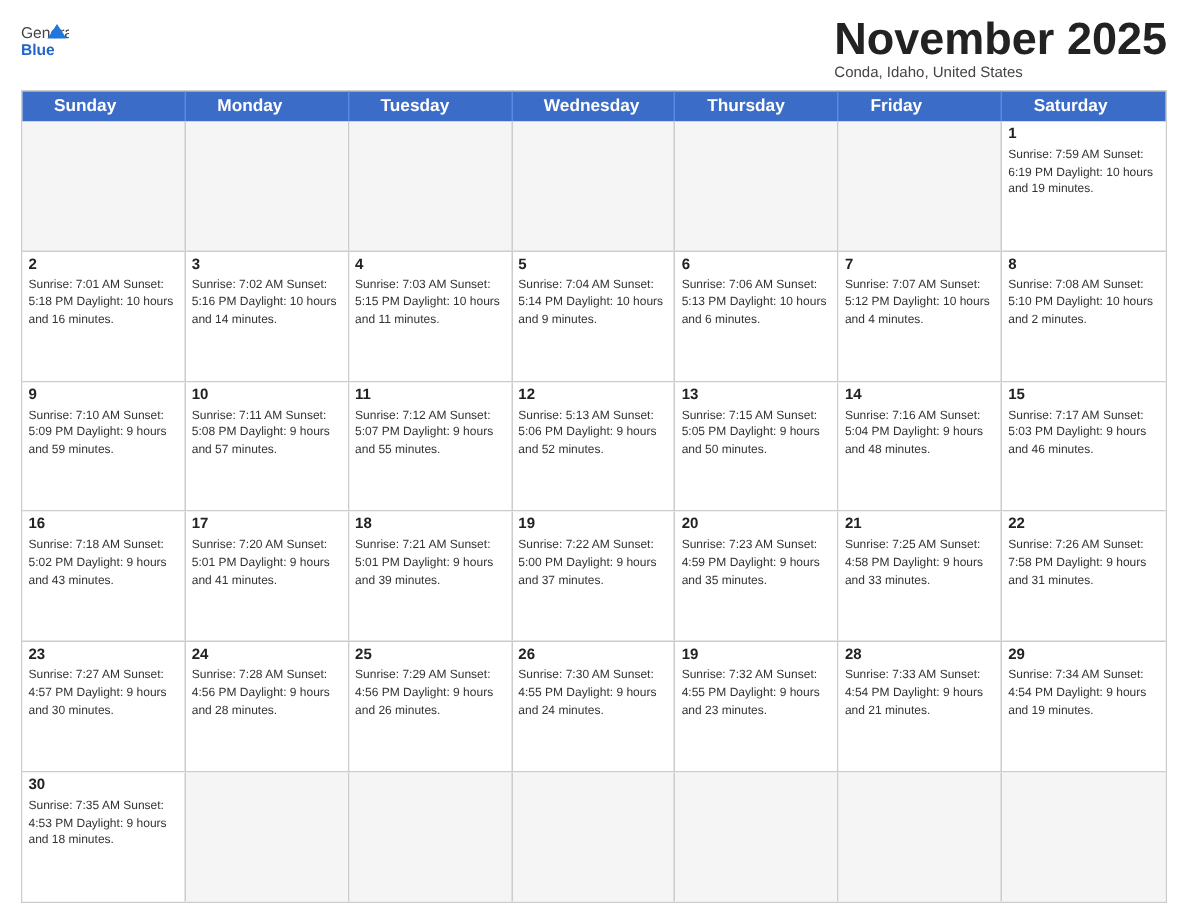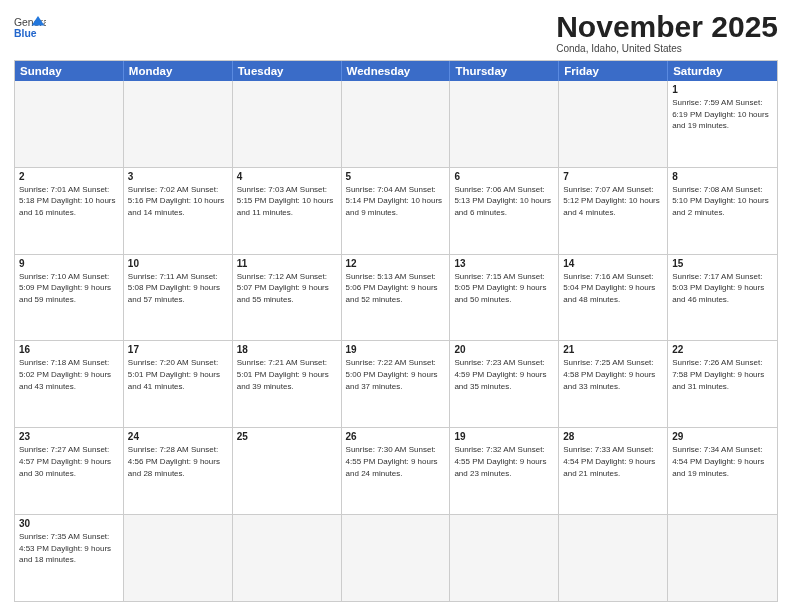--- a/index.html
+++ b/index.html
@@ -54,21 +54,21 @@
     }
     .cal-header-row {
       display: grid;
       grid-template-columns: repeat(7, 1fr);
       background: #3a6cc8;
     }
     .cal-header-cell {
       color: #fff;
       font-size: 11.5px;
       font-weight: bold;
-      padding: 4px 5px;
+      padding: 4px 21px;
       text-align: left;
       border-right: 1px solid #5a8ae0;
     }
     .cal-header-cell:last-child { border-right: none; }
     .cal-body {
       flex: 1;
       display: flex;
       flex-direction: column;
     }
     .cal-row {
@@ -308,20 +308,24 @@
           </div>
           <div class="cal-cell">
             <div class="day-num">24</div>
             <div class="day-info">Sunrise: 7:28 AM
 Sunset: 4:56 PM
 Daylight: 9 hours
 and 28 minutes.</div>
           </div>
           <div class="cal-cell">
             <div class="day-num">25</div>
+            <div class="day-info">Sunrise: 7:29 AM
+Sunset: 4:56 PM
+Daylight: 9 hours
+and 26 minutes.</div>
           </div>
           <div class="cal-cell">
             <div class="day-num">26</div>
             <div class="day-info">Sunrise: 7:30 AM
 Sunset: 4:55 PM
 Daylight: 9 hours
 and 24 minutes.</div>
           </div>
           <div class="cal-cell">
             <div class="day-num">19</div>

